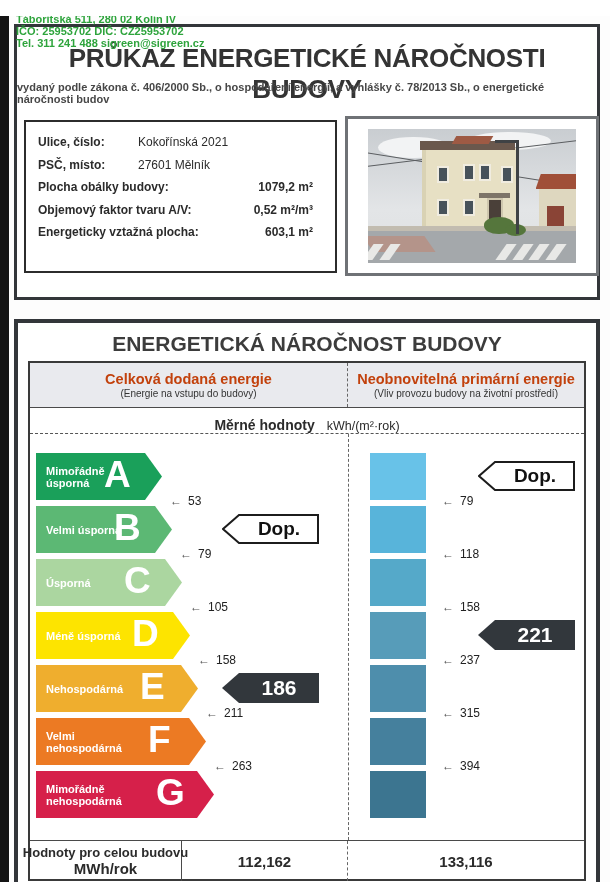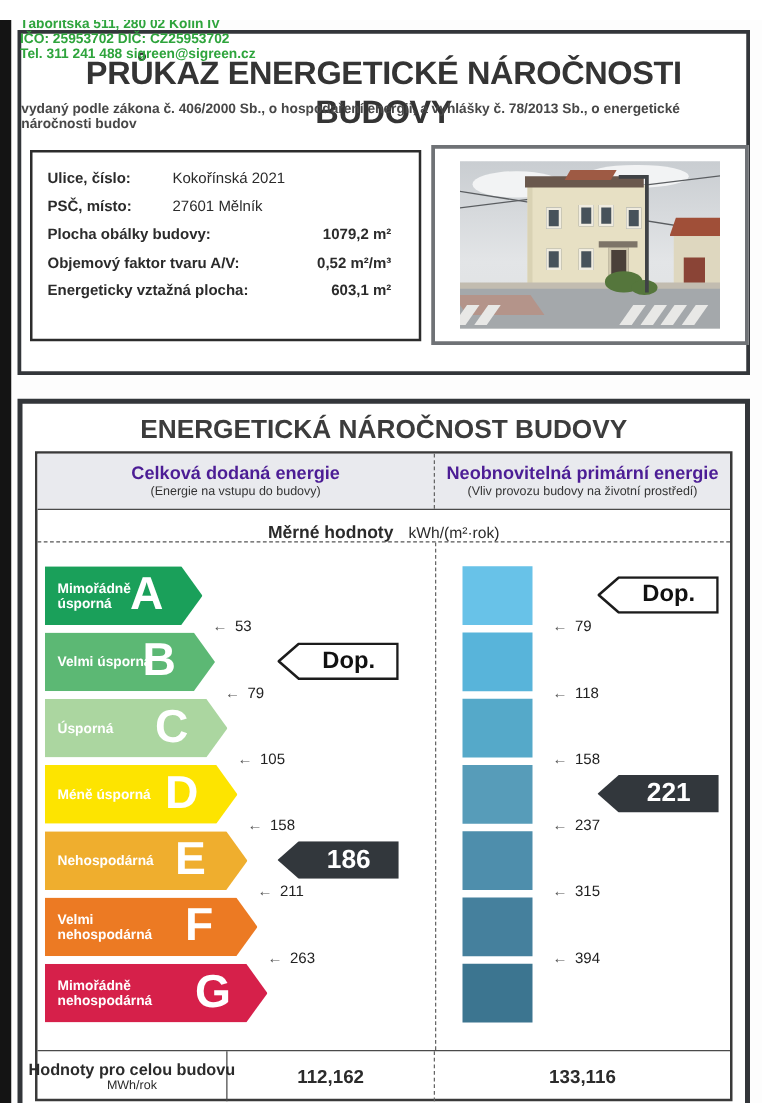--- a/index.html
+++ b/index.html
@@ -54,21 +54,21 @@
   .pole { position:absolute; width:3px; background:#3f4245; }
   .pole-arm { position:absolute; height:3px; background:#3f4245; }
 
   
   .sec2-title { position:absolute; left:0; top:9px; width:100%; text-align:center; font-size:21px; font-weight:bold; color:#3c3c3c; }
   .etable { position:absolute; left:10px; top:38px; width:558px; height:520px; border:2px solid #3a3a3a; background:#fff; }
   .thead { position:absolute; left:0; top:0; width:100%; height:45px; background:#e9eaee; border-bottom:1px solid #4a4a4a; display:flex; }
   .thead .cell { flex:none; display:flex; flex-direction:column; justify-content:center; text-align:center; }
   .thead .cell.l { width:318px; border-right:1px dashed #666; }
   .thead .cell.r { width:236px; flex:1; }
-  .thead .t { font-size:14.5px; font-weight:bold; color:#4c1d95; }
+  .thead .t { font-size:14.5px; font-weight:bold; color:#c2410c; }
   .thead .s { font-size:10px; color:#333; margin-top:1px; }
   .units-row { position:absolute; left:0; top:46px; width:100%; height:25px; border-bottom:1px dashed #555;
     display:flex; align-items:flex-end; justify-content:center; gap:12px; }
   .units-row .u1 { font-size:14px; font-weight:bold; }
   .units-row .u2 { font-size:12.5px; }
 
   .chart-body { position:absolute; left:0; top:71px; width:100%; height:406px; }
   .vdash { position:absolute; left:318px; top:0; width:0; height:100%; border-left:1px dashed #666; }
 
   .band { position:absolute; left:6px; height:47px; color:#fff; }
@@ -90,21 +90,21 @@
   .pointer svg { position:absolute; inset:0; }
   .pointer .ptxt { position:absolute; left:17px; right:0; top:0; bottom:0; display:flex; align-items:center; justify-content:center;
     font-weight:bold; }
   .pointer.white .ptxt { color:#111; font-size:19px; }
   .pointer.dark .ptxt { color:#fff; font-size:21px; }
 
   .tfoot { position:absolute; left:0; top:477px; width:100%; height:41px; border-top:1px solid #4a4a4a; display:flex; }
   .tfoot .fcell { display:flex; flex-direction:column; align-items:center; justify-content:center; }
   .tfoot .flabel { width:152px; border-right:1px solid #4a4a4a; }
   .tfoot .flabel .f1 { font-size:13px; font-weight:bold; white-space:nowrap; }
-  .tfoot .flabel .f2 { font-size:10px; }
+  .tfoot .flabel .f2 { font-size:15px;font-weight:bold; }
   .tfoot .fval1 { width:166px; border-right:1px dashed #666; }
   .tfoot .fval2 { flex:1; }
   .tfoot .vnum { font-size:15px; font-weight:bold; }
 </style>
 </head>
 <body>
 
 <div class="page">
   <div class="scan-edge"></div>
 

